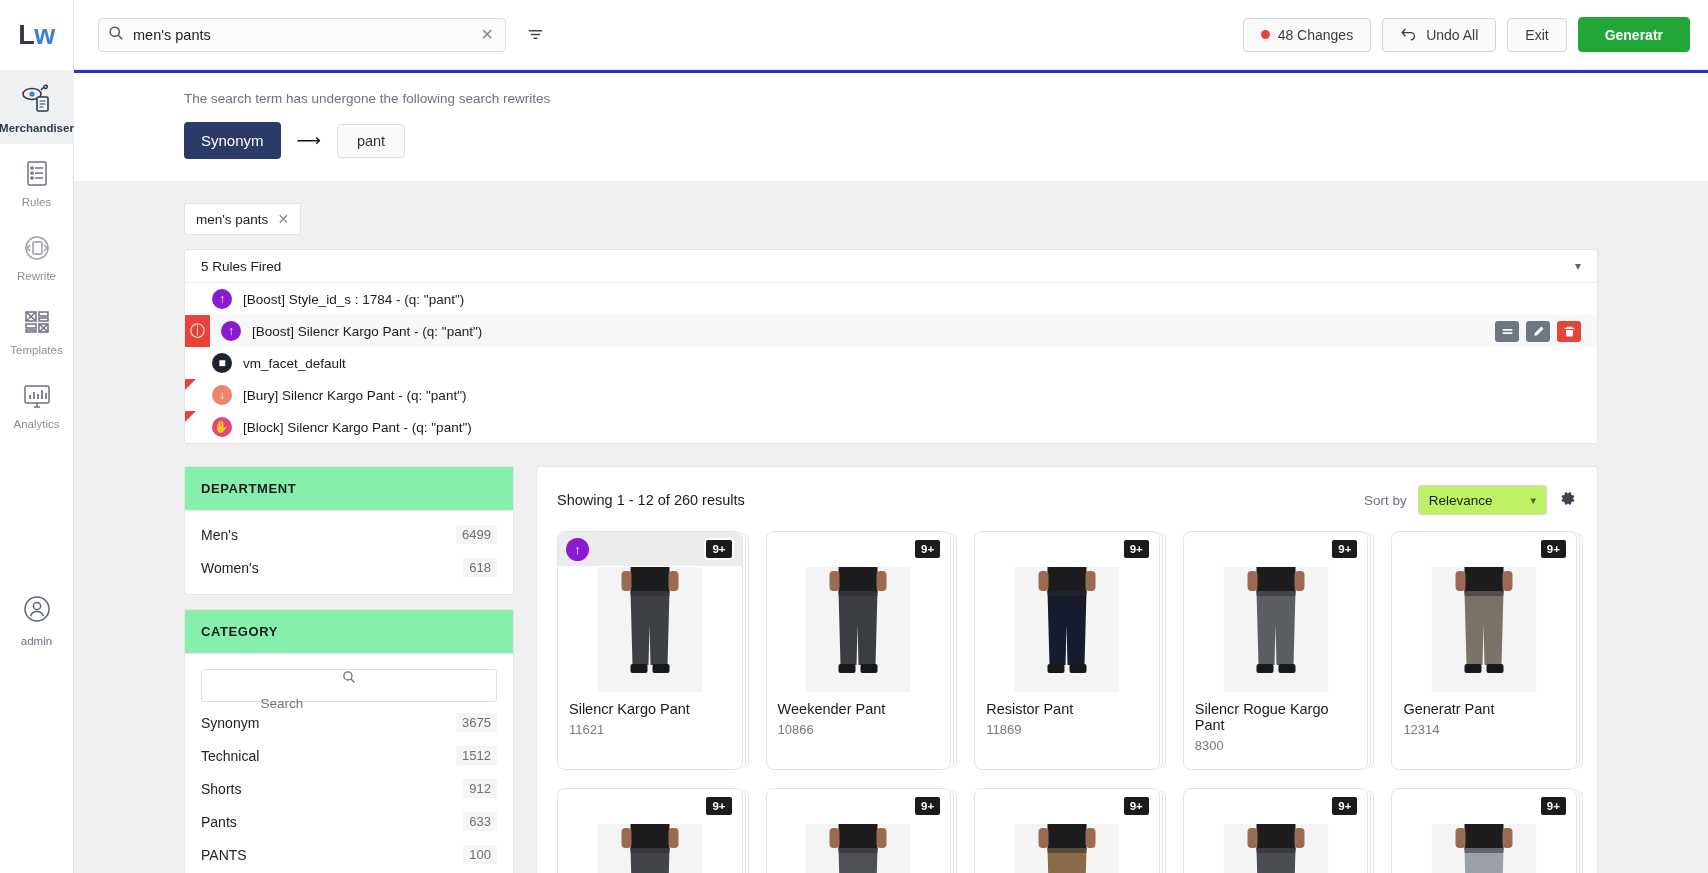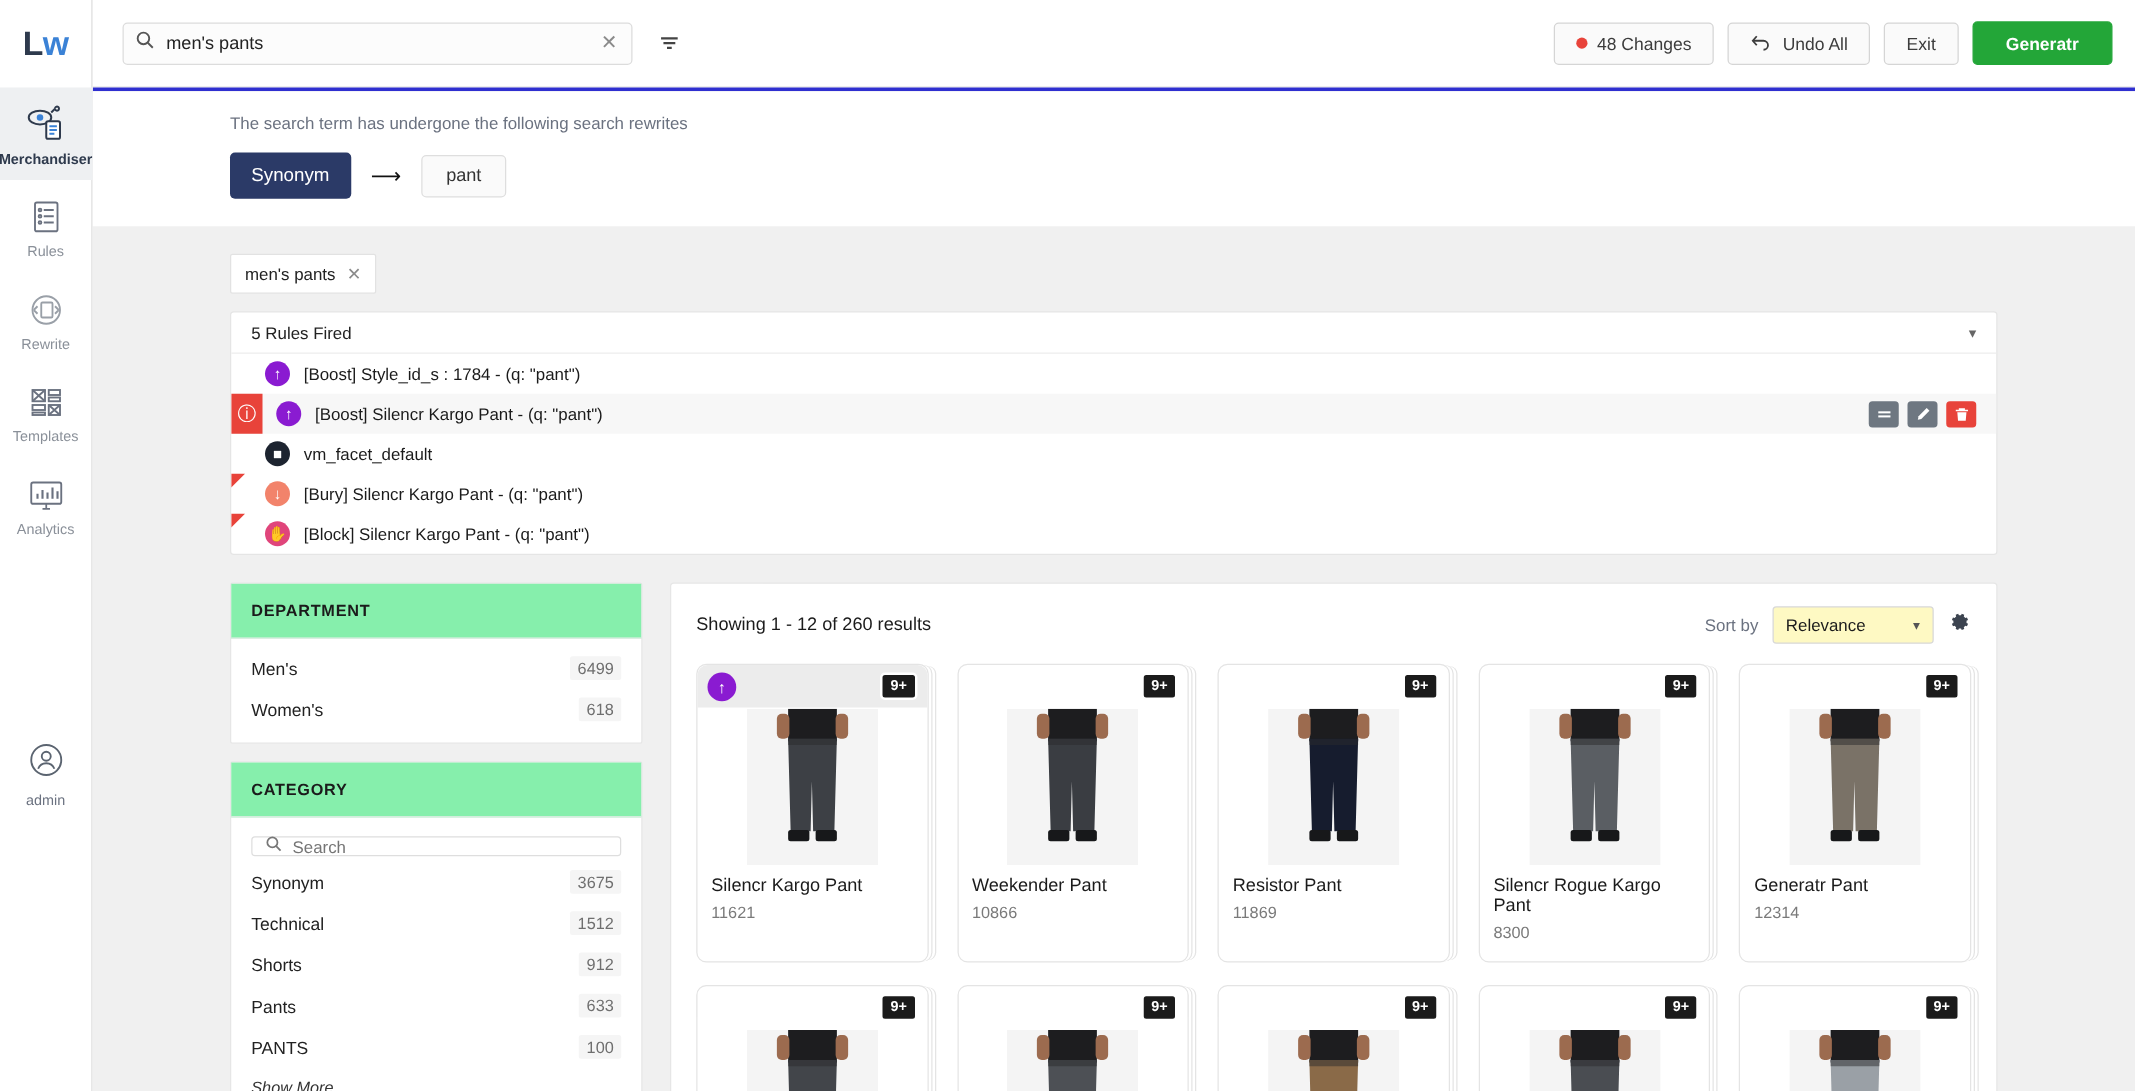--- a/index.html
+++ b/index.html
@@ -152,42 +152,42 @@
   .facet-body { padding: 7px 0 10px 0; }
   .facet-item {
     display: flex; align-items: center; padding: 7px 16px; font-size: 14px;
     color: #222; cursor: pointer;
   }
   .facet-count {
     margin-left: auto; font-size: 13px; color: #6f6f6f;
     background: #f5f5f5; padding: 2px 6px; border-radius: 2px;
   }
   .facet-search {
-    margin: 8px 16px 4px 16px; height: 16px; border: 1px solid #dedede; border-radius: 3px;
-    display: flex; align-items: center; gap: 8px; padding: 0 10px;
+    margin: 8px 16px 4px 16px; height: 33px; border: 1px solid #dedede; border-radius: 3px;
+    display: flex; align-items: center; gap: 8px; padding: 0 10px; flex-direction: column;
   }
   .facet-search input {
     flex: 1; border: none; outline: none; font-size: 13.5px; font-family: inherit; color: #333;
     background: transparent;
   }
   .show-more {
     font-size: 13px; font-style: italic; color: #333; padding: 8px 16px 2px 16px; cursor: pointer;
   }
 
   
   .results {
     flex: 1; background: #fff; border: 1px solid #e6e6e6; border-radius: 3px;
     padding: 18px 20px 0 20px; min-height: 420px; position: relative;
   }
   .res-top { display: flex; align-items: center; padding-bottom: 16px; }
   .res-count { font-size: 14.5px; color: #1b1b1b; }
   .res-right { margin-left: auto; display: flex; align-items: center; gap: 11px; }
   .sortby-lbl { font-size: 13.5px; color: #6b7280; }
   .select-box {
-    height: 30px; border: 1px solid #d8d8d8; border-radius: 3px; background: #fef9c3;
+    height: 30px; border: 1px solid #d8d8d8; border-radius: 3px; background: #bef264;
     display: flex; align-items: center; padding: 0 10px; gap: 38px; font-size: 13.5px; color: #1b1b1b;
     cursor: pointer;
   }
   .select-box .chev { color: #555; font-size: 11px; }
 
   .grid { display: flex; gap: 23px; }
   .card {
     flex: 1; border: 1px solid #e4e4e4; border-radius: 8px; background: #fff;
     position: relative; box-shadow: 3px 0 0 -1px #fff, 4px 0 0 -1px #e4e4e4, 7px 0 0 -2px #fff, 8px 0 0 -2px #e4e4e4;
   }

